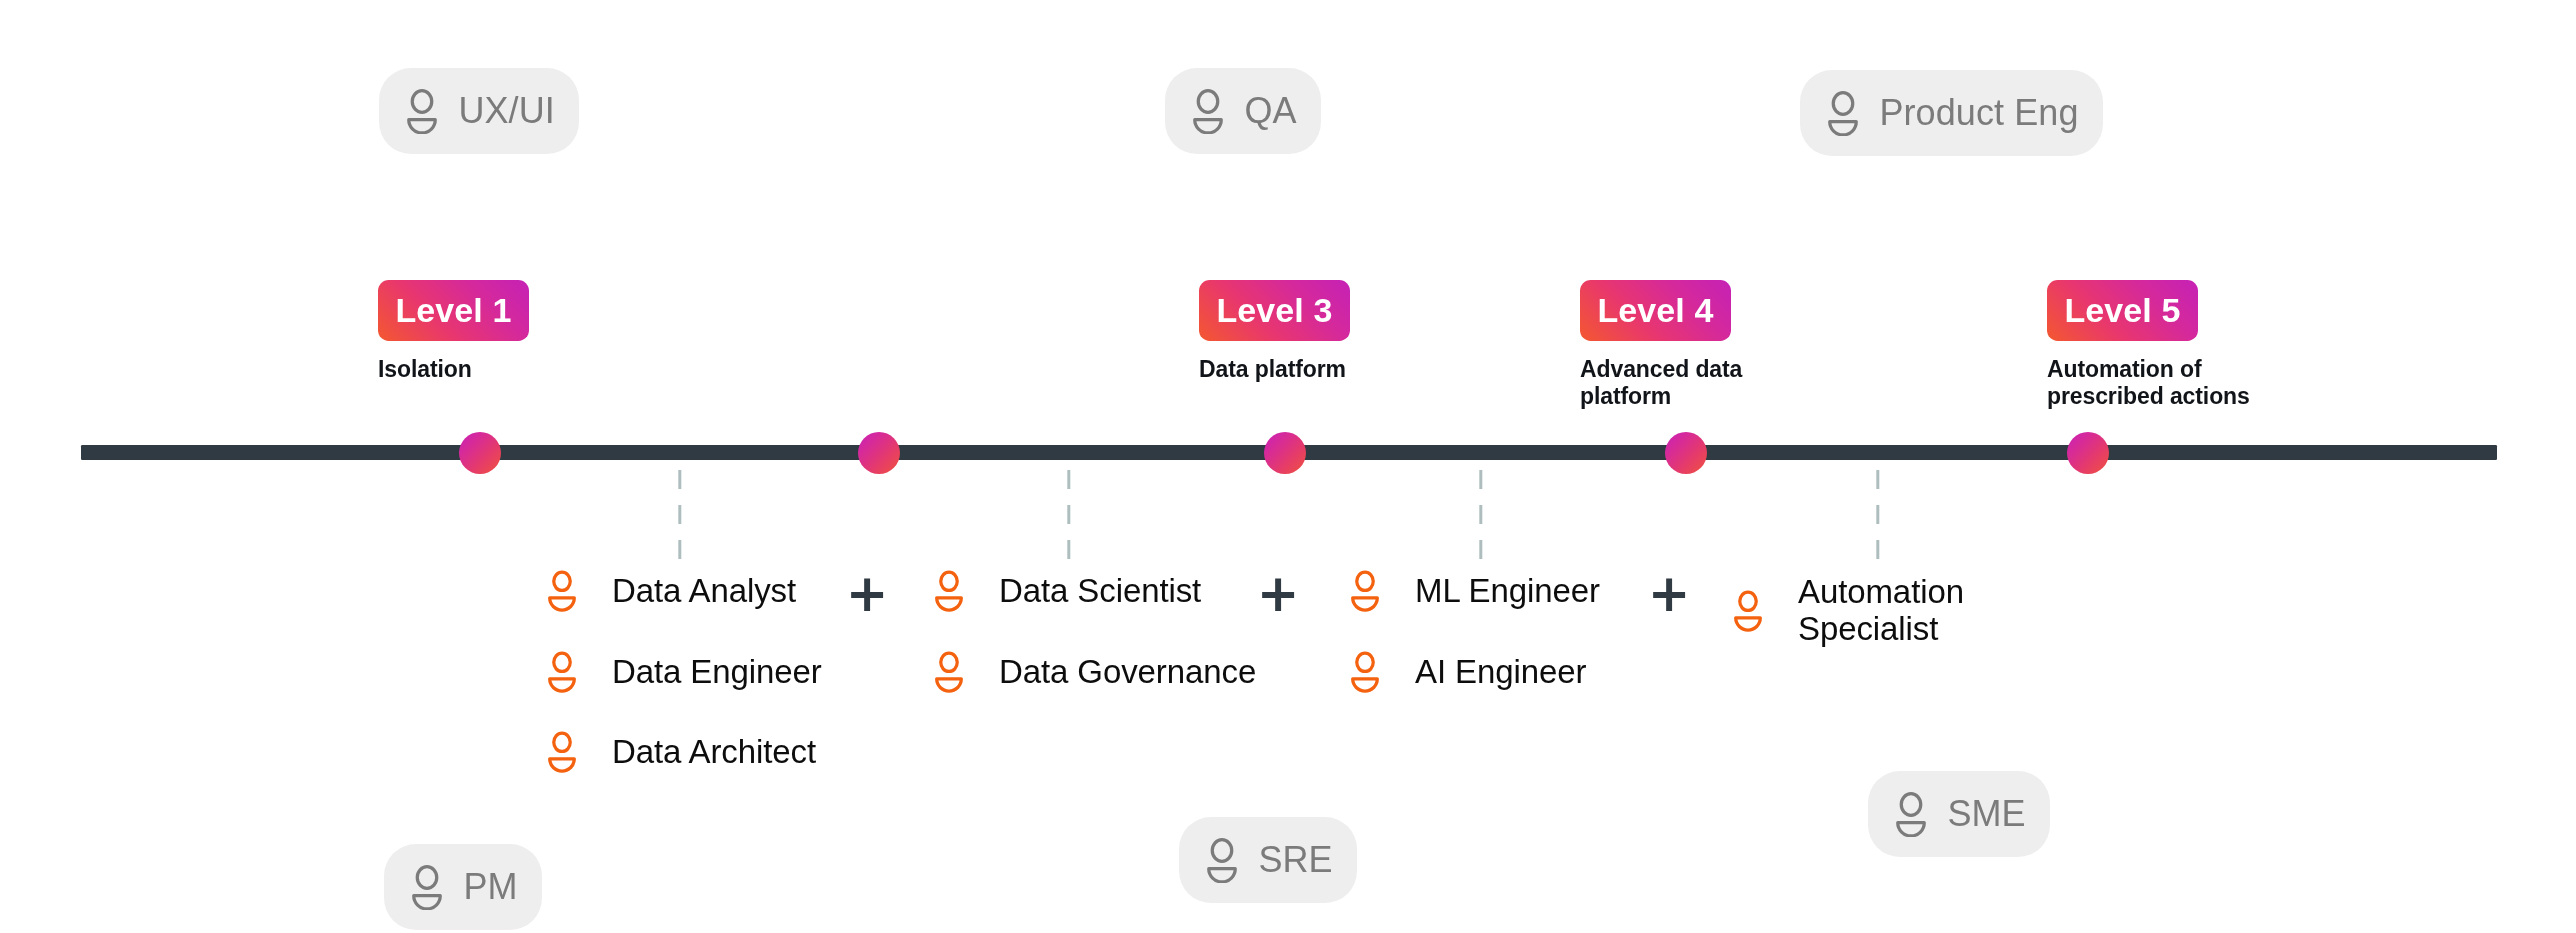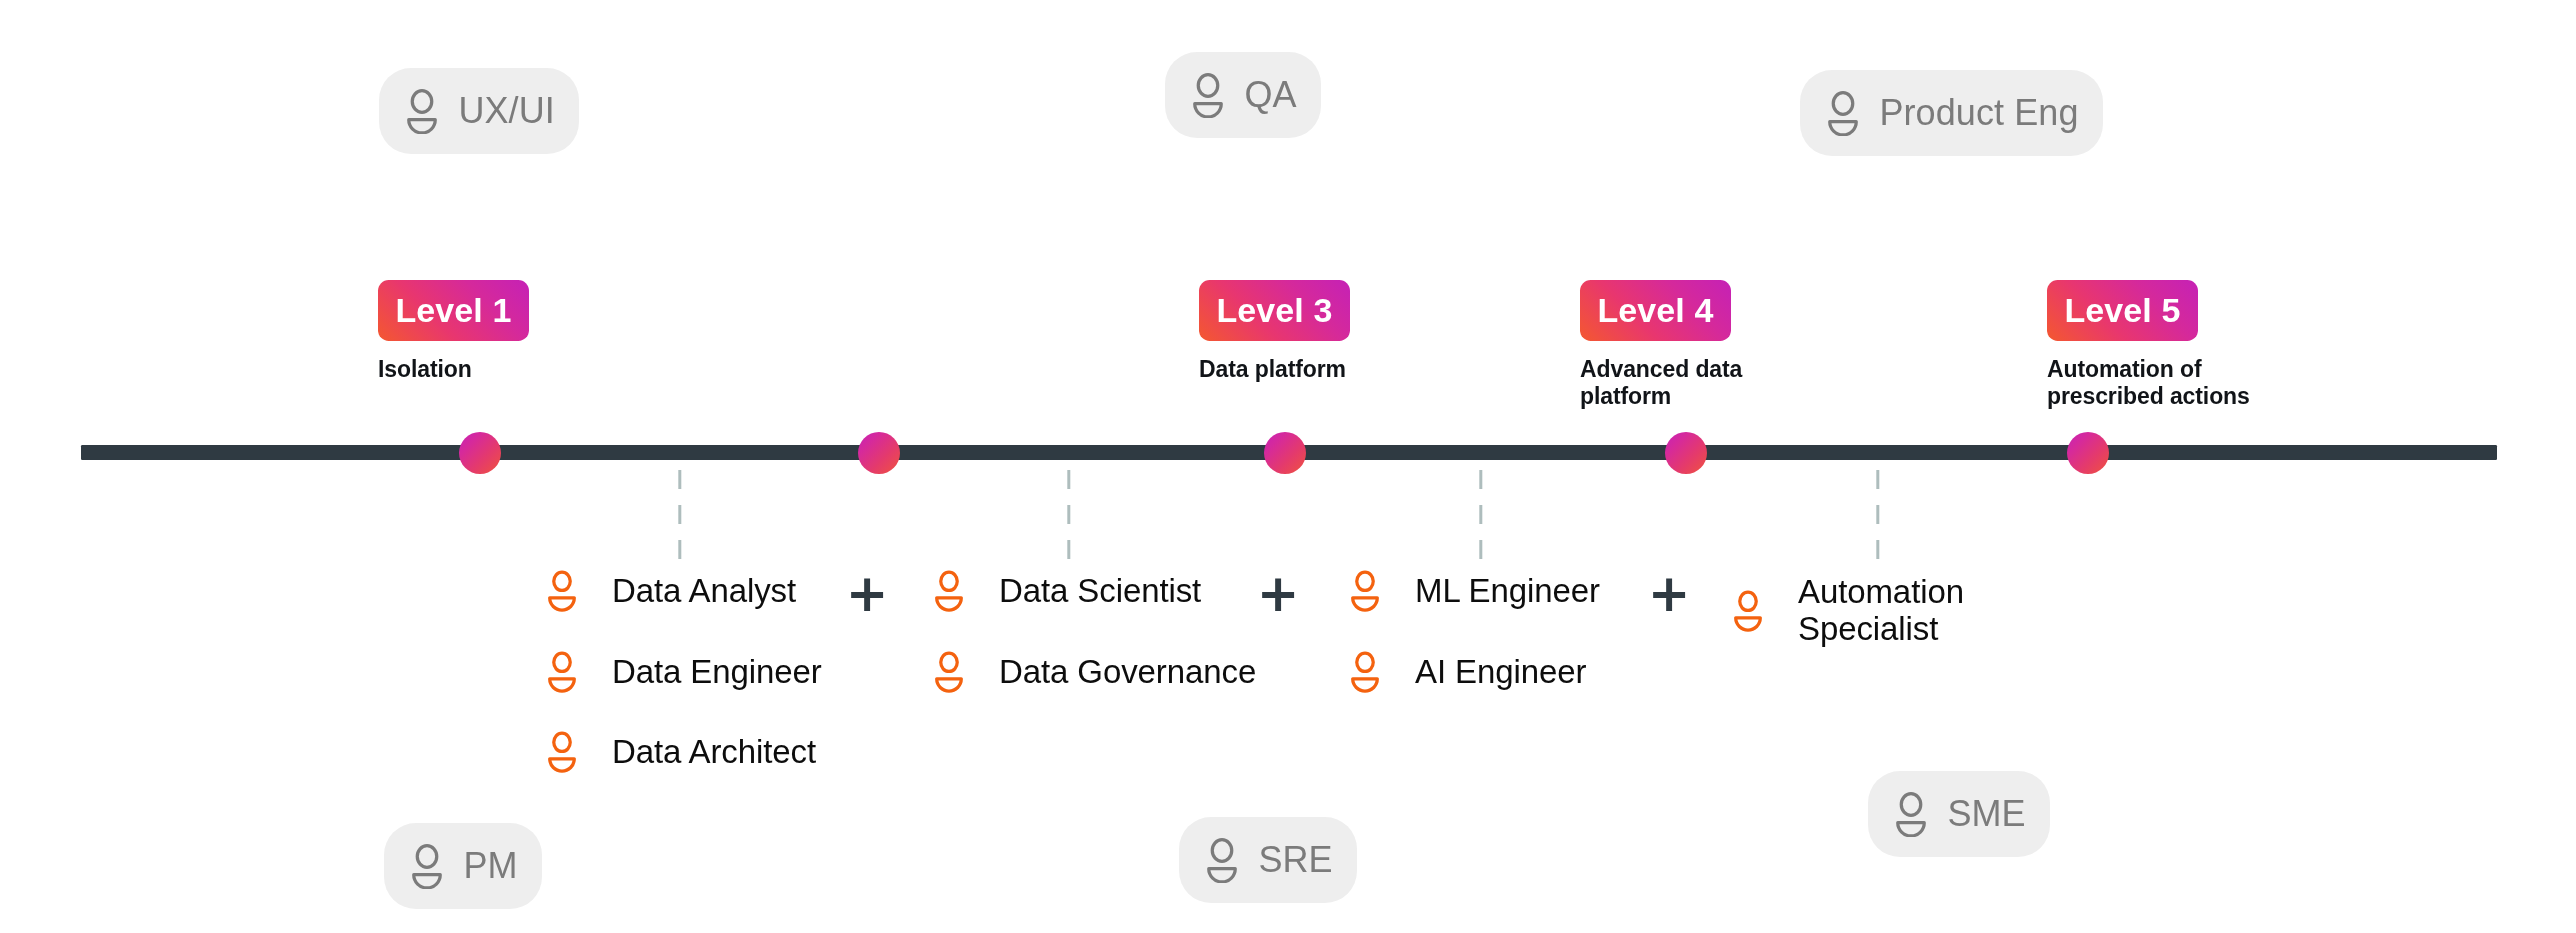--- a/index.html
+++ b/index.html
@@ -129,21 +129,21 @@
 <div id="stage">
 
   <div class="chip" id="chip-top-0" style="left: 379px; top: 68px;">
     <svg class="chip-icon" viewBox="0 0 28 34" aria-hidden="true">
       <ellipse cx="14" cy="10" rx="7.2" ry="8" fill="none" stroke="#7b7b7b" stroke-width="2.4"></ellipse>
       <path d="M4.2 23.4 H23.8 A9.8 9.8 0 0 1 4.2 23.4 Z" fill="none" stroke="#7b7b7b" stroke-width="2.4" stroke-linejoin="round"></path>
     </svg>
     <span class="chip-label">UX/UI</span>
   </div>
 
-  <div class="chip" id="chip-top-1" style="left: 1165px; top: 52px;">
+  <div class="chip" id="chip-top-1" style="left: 1165px; top: 68px;">
     <svg class="chip-icon" viewBox="0 0 28 34" aria-hidden="true">
       <ellipse cx="14" cy="10" rx="7.2" ry="8" fill="none" stroke="#7b7b7b" stroke-width="2.4"></ellipse>
       <path d="M4.2 23.4 H23.8 A9.8 9.8 0 0 1 4.2 23.4 Z" fill="none" stroke="#7b7b7b" stroke-width="2.4" stroke-linejoin="round"></path>
     </svg>
     <span class="chip-label">QA</span>
   </div>
 
   <div class="chip" id="chip-top-2" style="left: 1800px; top: 70px;">
     <svg class="chip-icon" viewBox="0 0 28 34" aria-hidden="true">
       <ellipse cx="14" cy="10" rx="7.2" ry="8" fill="none" stroke="#7b7b7b" stroke-width="2.4"></ellipse>
@@ -241,21 +241,21 @@
       <path d="M3.6 21.2 H22.4 A9.4 9.4 0 0 1 3.6 21.2 Z" fill="none" stroke="#f4620f" stroke-width="2.5" stroke-linejoin="round"></path>
     </svg>
     <span class="role-label">Automation
 Specialist</span>
   </div>
 
   <div class="plus-sign" id="plus-0" style="left: 867px; top: 593px;">+</div>
   <div class="plus-sign" id="plus-1" style="left: 1278px; top: 593px;">+</div>
   <div class="plus-sign" id="plus-2" style="left: 1669px; top: 593px;">+</div>
 
-  <div class="chip" id="chip-bot-0" style="left: 384px; top: 823px;">
+  <div class="chip" id="chip-bot-0" style="left: 384px; top: 844px;">
     <svg class="chip-icon" viewBox="0 0 28 34" aria-hidden="true">
       <ellipse cx="14" cy="10" rx="7.2" ry="8" fill="none" stroke="#7b7b7b" stroke-width="2.4"></ellipse>
       <path d="M4.2 23.4 H23.8 A9.8 9.8 0 0 1 4.2 23.4 Z" fill="none" stroke="#7b7b7b" stroke-width="2.4" stroke-linejoin="round"></path>
     </svg>
     <span class="chip-label">PM</span>
   </div>
   <div class="chip" id="chip-bot-1" style="left: 1179px; top: 817px;">
     <svg class="chip-icon" viewBox="0 0 28 34" aria-hidden="true">
       <ellipse cx="14" cy="10" rx="7.2" ry="8" fill="none" stroke="#7b7b7b" stroke-width="2.4"></ellipse>
       <path d="M4.2 23.4 H23.8 A9.8 9.8 0 0 1 4.2 23.4 Z" fill="none" stroke="#7b7b7b" stroke-width="2.4" stroke-linejoin="round"></path>

